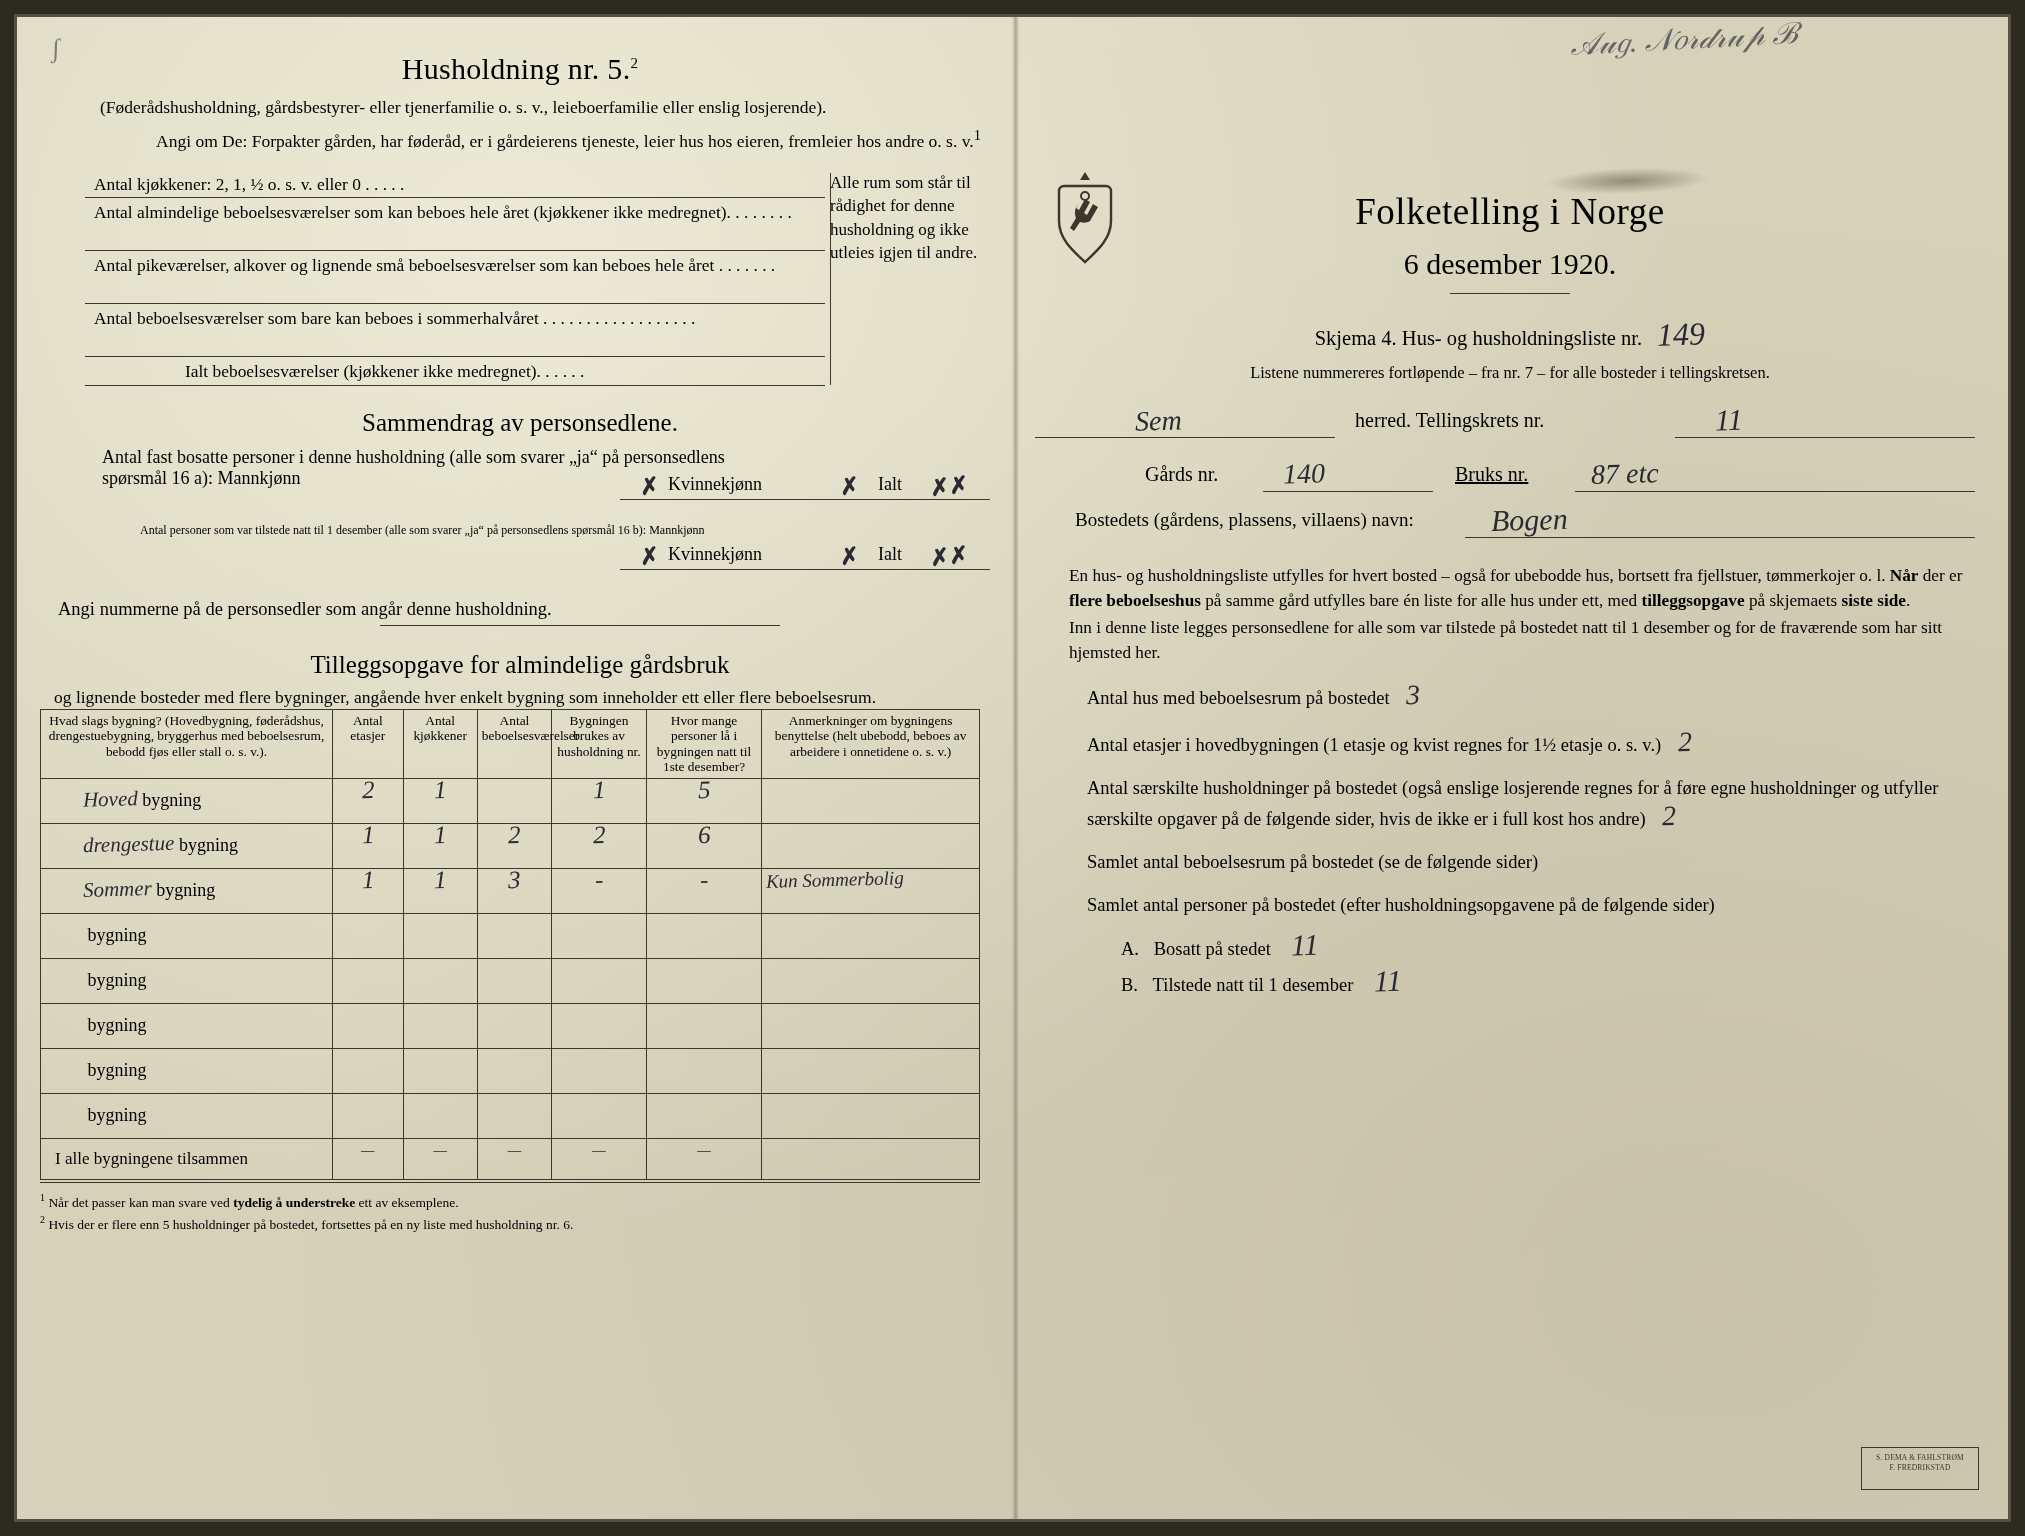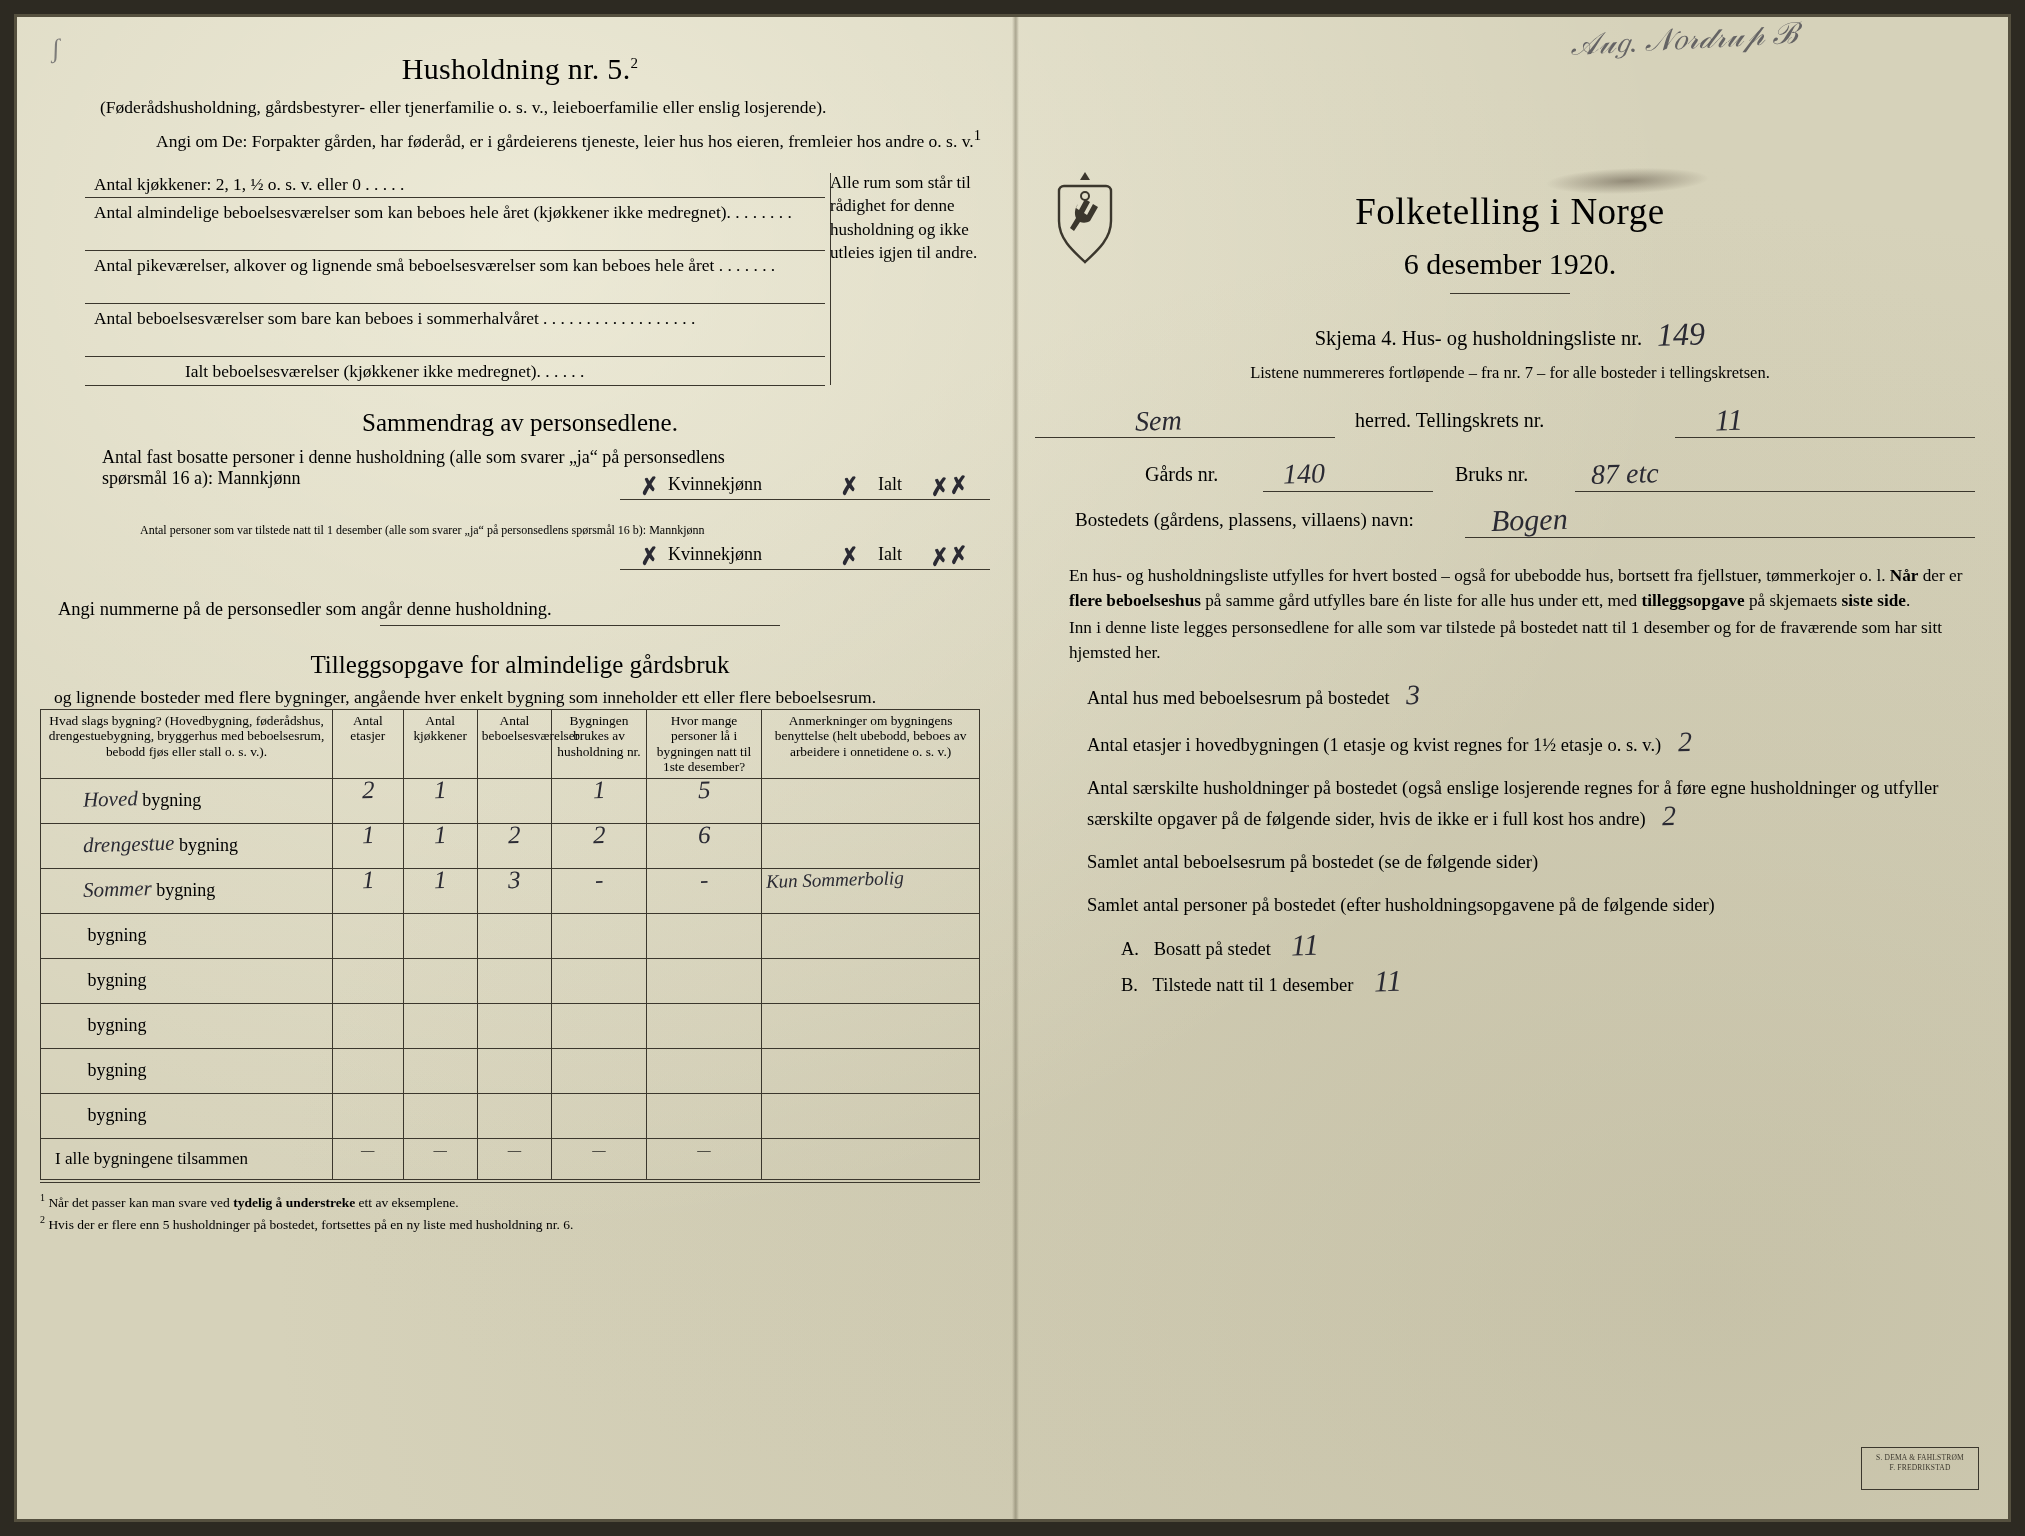--- a/index.html
+++ b/index.html
@@ -479,21 +479,21 @@
       <span class="hand b" style="position:absolute; left:100px; top:0px; font-size:28px;">Sem</span>
       <span style="position:absolute; left:320px; top:4px;">herred.   Tellingskrets nr.</span>
       <div class="r-line" style="left:640px; top:32px; width:300px;"></div>
       <span class="hand b" style="position:absolute; left:680px; top:-2px; font-size:30px;">11</span>
     </div>
 
     <div class="gard-row">
       <span style="position:absolute; left:110px; top:4px;">Gårds nr.</span>
       <div class="r-line" style="left:228px; top:32px; width:170px;"></div>
       <span class="hand b" style="position:absolute; left:248px; top:-1px; font-size:28px;">140</span>
-      <span style="position:absolute; left:420px; top:4px;">Bruks nr.</span>
+      <span style="position:absolute; left:420px; top:4px;text-decoration:underline;">Bruks nr.</span>
       <div class="r-line" style="left:540px; top:32px; width:400px;"></div>
       <span class="hand b" style="position:absolute; left:556px; top:-1px; font-size:28px;">87 etc</span>
     </div>
 
     <div class="bosted-row">
       <span style="position:absolute; left:40px; top:4px;">Bostedets (gårdens, plassens, villaens) navn:</span>
       <div class="r-line" style="left:430px; top:32px; width:510px;"></div>
       <span class="hand b" style="position:absolute; left:456px; top:-2px; font-size:30px;">Bogen</span>
     </div>
 

